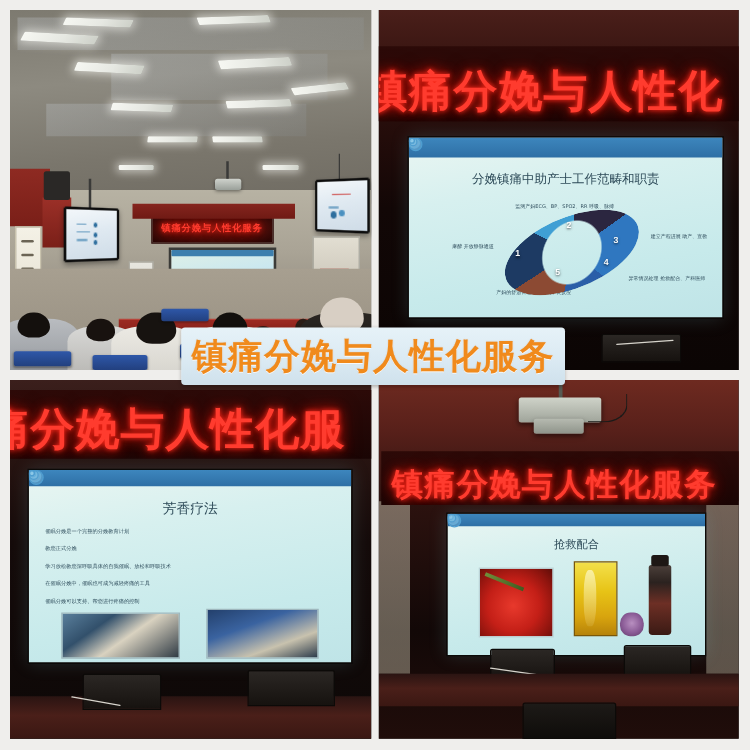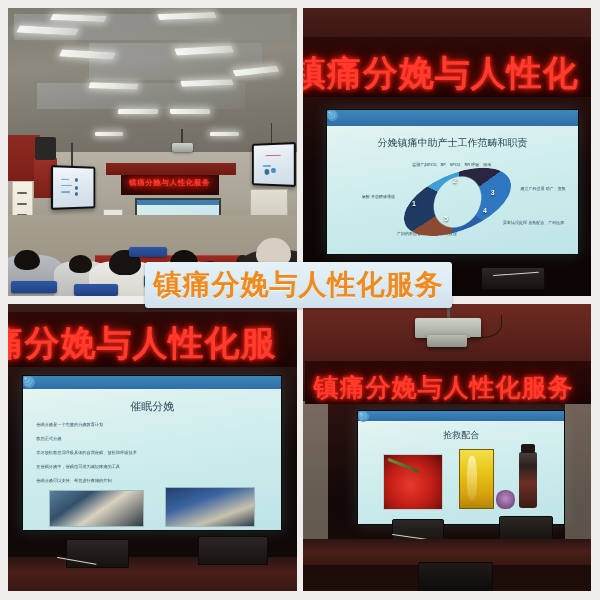--- a/index.html
+++ b/index.html
@@ -494,21 +494,21 @@
         <div class="sl-bubbles">
           <div class="bub" style="left:2%;top:9%;width:10px;height:10px;"></div>
           <div class="bub" style="left:9%;top:13%;width:7px;height:7px;"></div>
           <div class="bub" style="left:4%;top:19%;width:12px;height:12px;"></div>
           <div class="bub" style="left:13%;top:8%;width:6px;height:6px;"></div>
           <div class="bub" style="left:16%;top:14%;width:8px;height:8px;"></div>
           <div class="bub" style="left:0%;top:15%;width:5px;height:5px;"></div>
           <div class="bub" style="left:11%;top:21%;width:5px;height:5px;"></div>
         </div>
 
-        <div class="sl-title" style="left:22%;top:15%;width:56%;font-size:11px;">催眠分娩</div>
+        <div class="sl-title" style="left:22%;top:15%;width:56%;font-size:11px;">芳香疗法</div>
 
         <div class="cyclabel" style="left:5%;top:30%;font-size:4.2px;">催眠分娩是一个完整的分娩教育计划</div>
         <div class="cyclabel" style="left:5%;top:39%;font-size:4.2px;">教您正式分娩</div>
         <div class="cyclabel" style="left:5%;top:48%;font-size:4.2px;">学习放松教您深呼吸具体的自我催眠、放松和呼吸技术</div>
         <div class="cyclabel" style="left:5%;top:57%;font-size:4.2px;">在催眠分娩中，催眠也可成为减轻疼痛的工具</div>
         <div class="cyclabel" style="left:5%;top:66%;font-size:4.2px;">催眠分娩可以支持、帮您进行疼痛的控制</div>
 
         <div class="slimg a" style="left:10%;top:74%;width:37%;height:24%;"></div>
         <div class="slimg b" style="left:55%;top:72%;width:35%;height:26%;"></div>
       </div>

